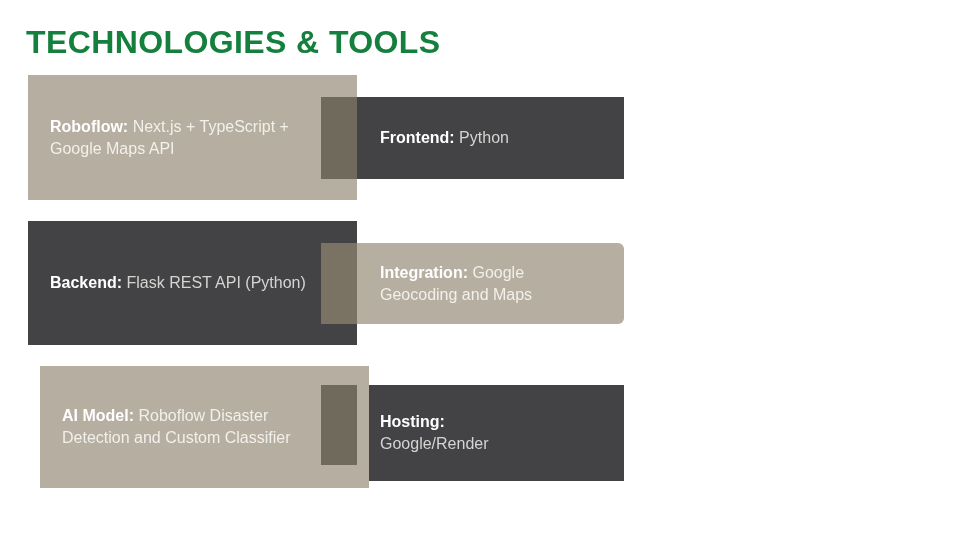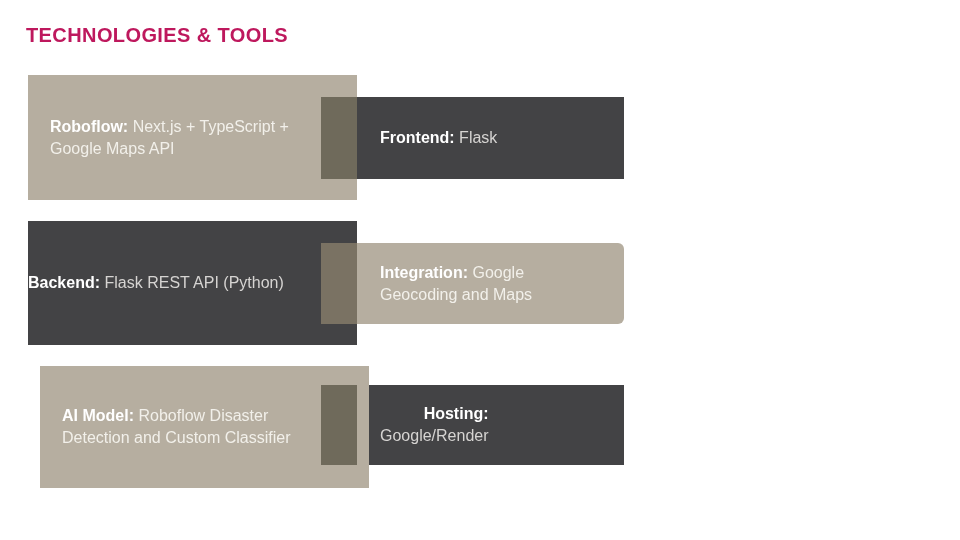--- a/index.html
+++ b/index.html
@@ -6,66 +6,66 @@
   .slide{
     position:relative;
     width:960px;height:540px;
     background:#ffffff;
     overflow:hidden;
     font-family:"Liberation Sans", sans-serif;
   }
   .title{
     position:absolute;
     left:26px;top:24px;
-    font-size:20px;
+    font-size:32px;
     font-weight:800;
     letter-spacing:0.4px;
-    color:#be185d;
+    color:#15803d;
   }
   .card{
     position:absolute;
     display:flex;
     align-items:center;
     box-sizing:border-box;
     font-size:16px;
     line-height:22px;
   }
   .card.tan{background:#b6aea0;}
   .card.dark{background:#434345;}
   .card .label{font-weight:700;color:#ffffff;}
   .card.tan .rest{color:#f2f0ea;}
   .card.dark .rest{color:#d6d4d2;}
   .card .text{display:block;}
   
   .pos-l1{left:28px;top:75px;width:329px;height:125px;padding-left:22px;z-index:1;}
-  .pos-l2{left:28px;top:221px;width:329px;height:124px;z-index:1;}
+  .pos-l2{left:28px;top:221px;width:329px;height:124px;padding-left:22px;z-index:1;}
   .pos-l3{left:40px;top:366px;width:329px;height:122px;padding-left:22px;z-index:1;}
   .pos-l1 .text,.pos-l2 .text,.pos-l3 .text{max-width:274px;}
   
   .pos-r1{left:321px;top:97px;width:303px;height:82px;padding-left:59px;z-index:0;}
   .pos-r2{left:321px;top:243px;width:303px;height:81px;padding-left:59px;z-index:0;border-radius:6px;}
-  .pos-r3{left:321px;top:385px;width:303px;height:80px;padding-left:59px;z-index:0;text-align:right;}
+  .pos-r3{left:321px;top:385px;width:303px;height:96px;padding-left:59px;z-index:0;}
   .pos-r1 .text,.pos-r2 .text,.pos-r3 .text{max-width:208px;}
   
   .card.stacked .label{display:block;}
   
   .overlap{position:absolute;z-index:2;}
   .ov1{left:321px;top:97px;width:36px;height:82px;background:#6f6a5b;}
   .ov2{left:321px;top:243px;width:36px;height:81px;background:#7a7263;}
   .ov3{left:321px;top:385px;width:36px;height:80px;background:#6f6a5b;}
 </style>
 </head>
 <body>
 
 <div class="slide">
 
   <div class="title">TECHNOLOGIES &amp; TOOLS</div>
 
   <div class="card dark pos-r1">
-    <span class="text"><span class="label">Frontend:</span> <span class="rest">Flask</span></span>
+    <span class="text"><span class="label">Frontend:</span> <span class="rest">Python</span></span>
   </div>
   <div class="card tan pos-l1">
     <span class="text"><span class="label">Roboflow:</span> <span class="rest">Next.js + TypeScript + Google Maps API</span></span>
   </div>
   <div class="overlap ov1"></div>
 
   <div class="card tan pos-r2">
     <span class="text"><span class="label">Integration:</span> <span class="rest">Google Geocoding and Maps</span></span>
   </div>
   <div class="card dark pos-l2">

